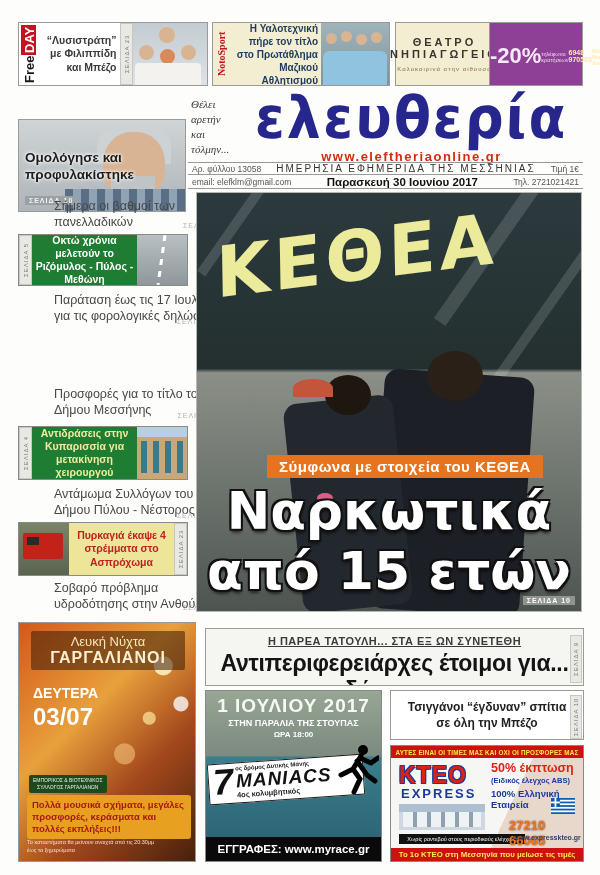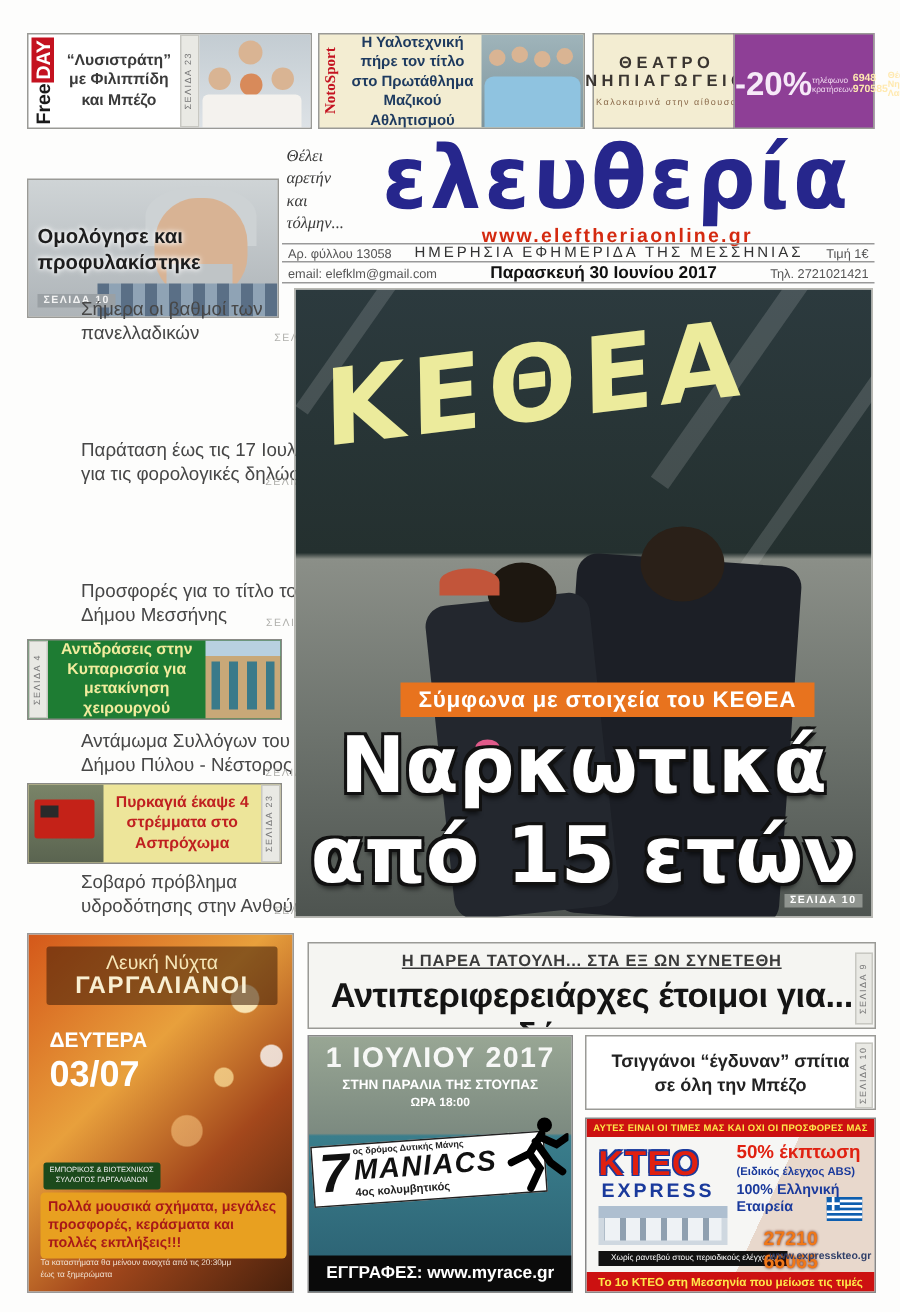--- a/index.html
+++ b/index.html
@@ -7,21 +7,21 @@
           font-family:"Liberation Sans", sans-serif;}
   .abs{position:absolute;}
   .bordered{border:1px solid #9a9a96;box-sizing:border-box;background:#fff;}
 
   
   .banner{display:flex;align-items:stretch;overflow:hidden;}
   .vlogo{writing-mode:vertical-rl;transform:rotate(180deg);text-align:center;
          font-weight:bold;display:flex;align-items:center;justify-content:center;}
   .fd-free{color:#1a1a1a;}
   .fd-day{background:#c41220;color:#fff;padding:2px 0;}
-  .banner-text{flex:1;display:flex;align-items:center;justify-content:center;text-align:center;
+  .banner-text{flex:1;display:flex;align-items:center;justify-content:center;text-align:right;
                font-weight:bold;color:#3a3a3a;font-size:10.5px;line-height:1.3;padding:4px 3px;}
   .vtag{writing-mode:vertical-rl;transform:rotate(180deg);font-size:6px;color:#777;
         background:#e9e9e4;border:1px solid #c8c8c2;text-align:center;padding:1px 0;
         display:flex;align-items:center;justify-content:center;letter-spacing:1px;}
   .mini-photo{position:relative;overflow:hidden;}
   .face{position:absolute;border-radius:50%;background:#d9b493;}
   .body-shirt{position:absolute;background:#f4f2ee;border-radius:4px 4px 0 0;}
 
   .theatro{background:#f3edd2;display:flex;flex-direction:column;align-items:center;justify-content:center;}
   .theatro .t1,.theatro .t2{font-size:11px;letter-spacing:3px;color:#3a3530;font-weight:bold;}
@@ -245,20 +245,27 @@
     <span class="l">email: elefklm@gmail.com</span>
     <span class="c2">Παρασκευή 30 Ιουνίου 2017</span>
     <span class="r">Τηλ. 2721021421</span>
   </div>
 
   <div class="sb-item" style="top:198px;height:34px;">
     <div class="sb-text">Σήμερα οι βαθμοί των πανελλαδικών</div>
     <div class="sb-page"><span class="pl">ΣΕΛΙΔΑ</span><span class="pn">6</span></div>
   </div>
 
+  <div class="sb-box green" style="top:234px;height:52px;">
+    <div class="vtag" style="width:11px;">ΣΕΛΙΔΑ 5</div>
+    <div class="btext">Οκτώ χρόνια μελετούν το Ριζόμυλος - Πύλος - Μεθώνη</div>
+    <div class="bphoto road">
+        <div class="road-line"></div>
+      </div>
+  </div>
 
   <div class="sb-item" style="top:292px;height:36px;">
     <div class="sb-text">Παράταση έως τις 17 Ιουλίου για τις φορολογικές δηλώσεις</div>
     <div class="sb-page"><span class="pl">ΣΕΛΙΔΑ</span><span class="pn">22</span></div>
   </div>
 
 
   <div class="sb-item" style="top:386px;height:36px;">
     <div class="sb-text">Προσφορές για το τίτλο του Δήμου Μεσσήνης</div>
     <div class="sb-page"><span class="pl">ΣΕΛΙΔΑ</span><span class="pn">11</span></div>

